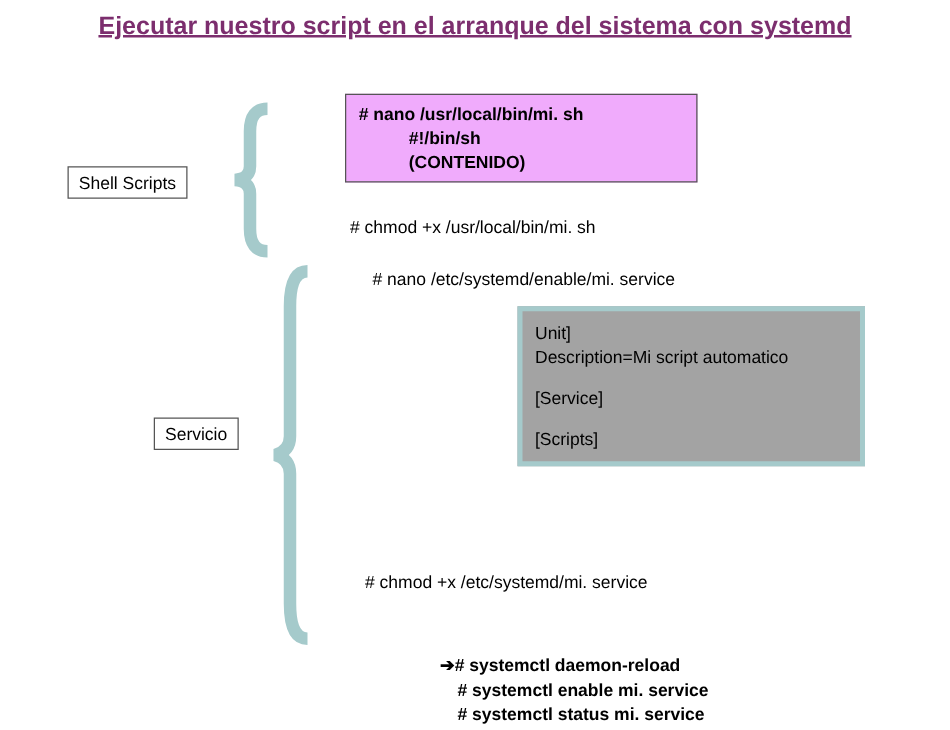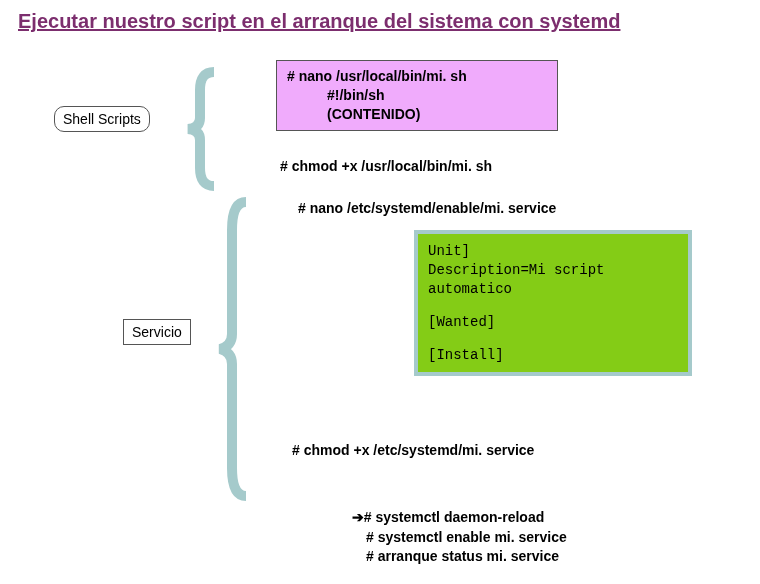--- a/index.html
+++ b/index.html
@@ -10,21 +10,22 @@
     color: #000;
     width: 760px;
     box-sizing: border-box;
     background: #fff;
   }
   .title {
     color: #7c2e6e;
     font-size: 20px;
     font-weight: bold;
     text-decoration: underline;
-    margin-bottom: 17px;
+    margin-bottom: 32px;
+    text-align: center;
   }
   .canvas {
     position: relative;
     width: 720px;
     height: 520px;
   }
   .box-node {
     position: absolute;
     border: 1px solid #555;
     padding: 4px 8px;
@@ -38,31 +39,30 @@
     background: #f0abfc;
     font-weight: bold;
     line-height: 1.35;
   }
   .cmd-box .indent {
     padding-left: 40px;
     display: block;
   }
   .plain-cmd {
     position: absolute;
-    font-weight: bold;
+    font-weight: normal;
     white-space: nowrap;
     text-align: right;
   }
   .unit-box {
     position: absolute;
     border: 4px solid #a5cacb;
-    background: #84cc16;
+    background: #a3a3a3;
     padding: 8px 10px;
     line-height: 1.35;
-    font-family: Liberation Mono, monospace;
   }
   .unit-box .spacer { height: 14px; }
   .final-cmds {
     position: absolute;
     font-weight: bold;
     line-height: 1.4;
   }
   .arrow {
     display: inline-block;
   }
@@ -71,21 +71,21 @@
     overflow: visible;
   }
 </style>
 </head>
 <body>
 
 <div class="title">Ejecutar nuestro script en el arranque del sistema con systemd</div>
 
 <div class="canvas">
 
-  <div class="box-node" style="left:36px; top:56px;border-radius:10px;">Shell Scripts</div>
+  <div class="box-node" style="left:36px; top:68px;">Shell Scripts</div>
 
   <svg class="brace" style="left:158px; top:20px;" width="40" height="118">
     <path d="M38 2 Q24 2 24 20 L24 48 Q24 58 12 59 Q24 60 24 70 L24 98 Q24 116 38 116" fill="none" stroke="#a5cacb" stroke-width="10" stroke-linecap="butt"></path>
   </svg>
 
   <div class="cmd-box" style="left:258px; top:10px; width:260px;">
     <div># nano /usr/local/bin/mi. sh</div>
     <span class="indent">#!/bin/sh</span>
     <span class="indent">(CONTENIDO)</span>
   </div>
@@ -97,28 +97,28 @@
   <svg class="brace" style="left:190px; top:150px;" width="40" height="298">
     <path d="M38 2 Q24 2 24 30 L24 134 Q24 146 12 149 Q24 152 24 164 L24 268 Q24 296 38 296" fill="none" stroke="#a5cacb" stroke-width="10" stroke-linecap="butt"></path>
   </svg>
 
   <div class="plain-cmd" style="left:280px; top:150px;"># nano /etc/systemd/enable/mi. service</div>
 
   <div class="unit-box" style="left:396px; top:180px; width:250px;">
     <div>Unit]</div>
     <div>Description=Mi script automatico</div>
     <div class="spacer"></div>
-    <div>[Wanted]</div>
+    <div>[Service]</div>
     <div class="spacer"></div>
-    <div>[Install]</div>
+    <div>[Scripts]</div>
   </div>
 
   <div class="plain-cmd" style="left:274px; top:392px;"># chmod +x /etc/systemd/mi. service</div>
 
   <div class="final-cmds" style="left:334px; top:434px;margin-top:24px;">
     <div>
       <span class="arrow">➔</span><span># systemctl daemon-reload</span>
     </div>
     <div style="padding-left:14px;"># systemctl enable mi. service</div>
-    <div style="padding-left:14px;"># arranque status mi. service</div>
+    <div style="padding-left:14px;"># systemctl status mi. service</div>
   </div>
 
 </div>
 
 </body></html>

